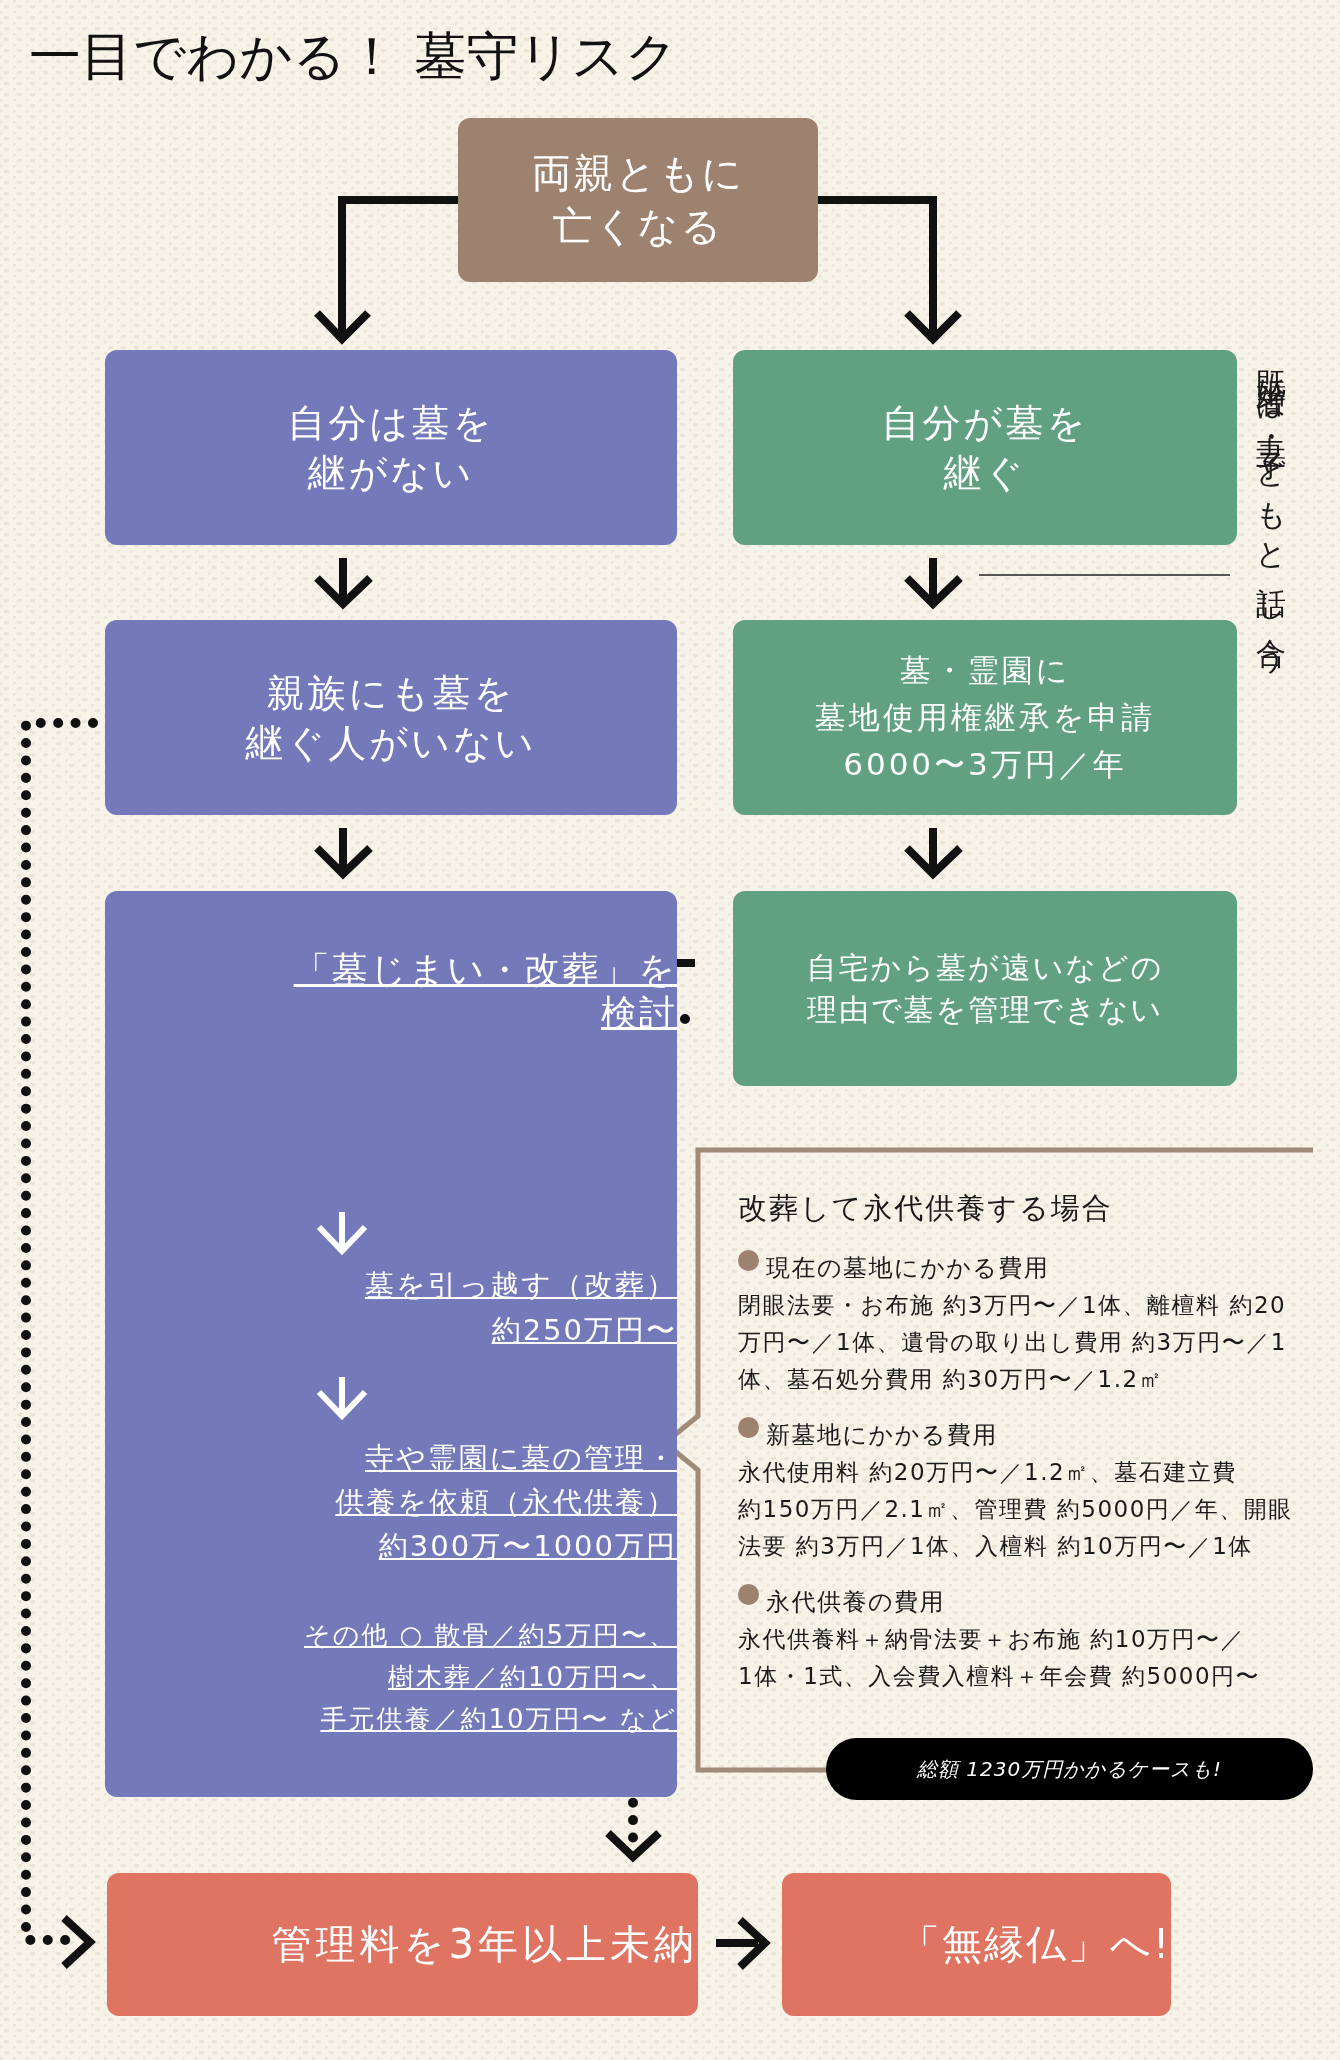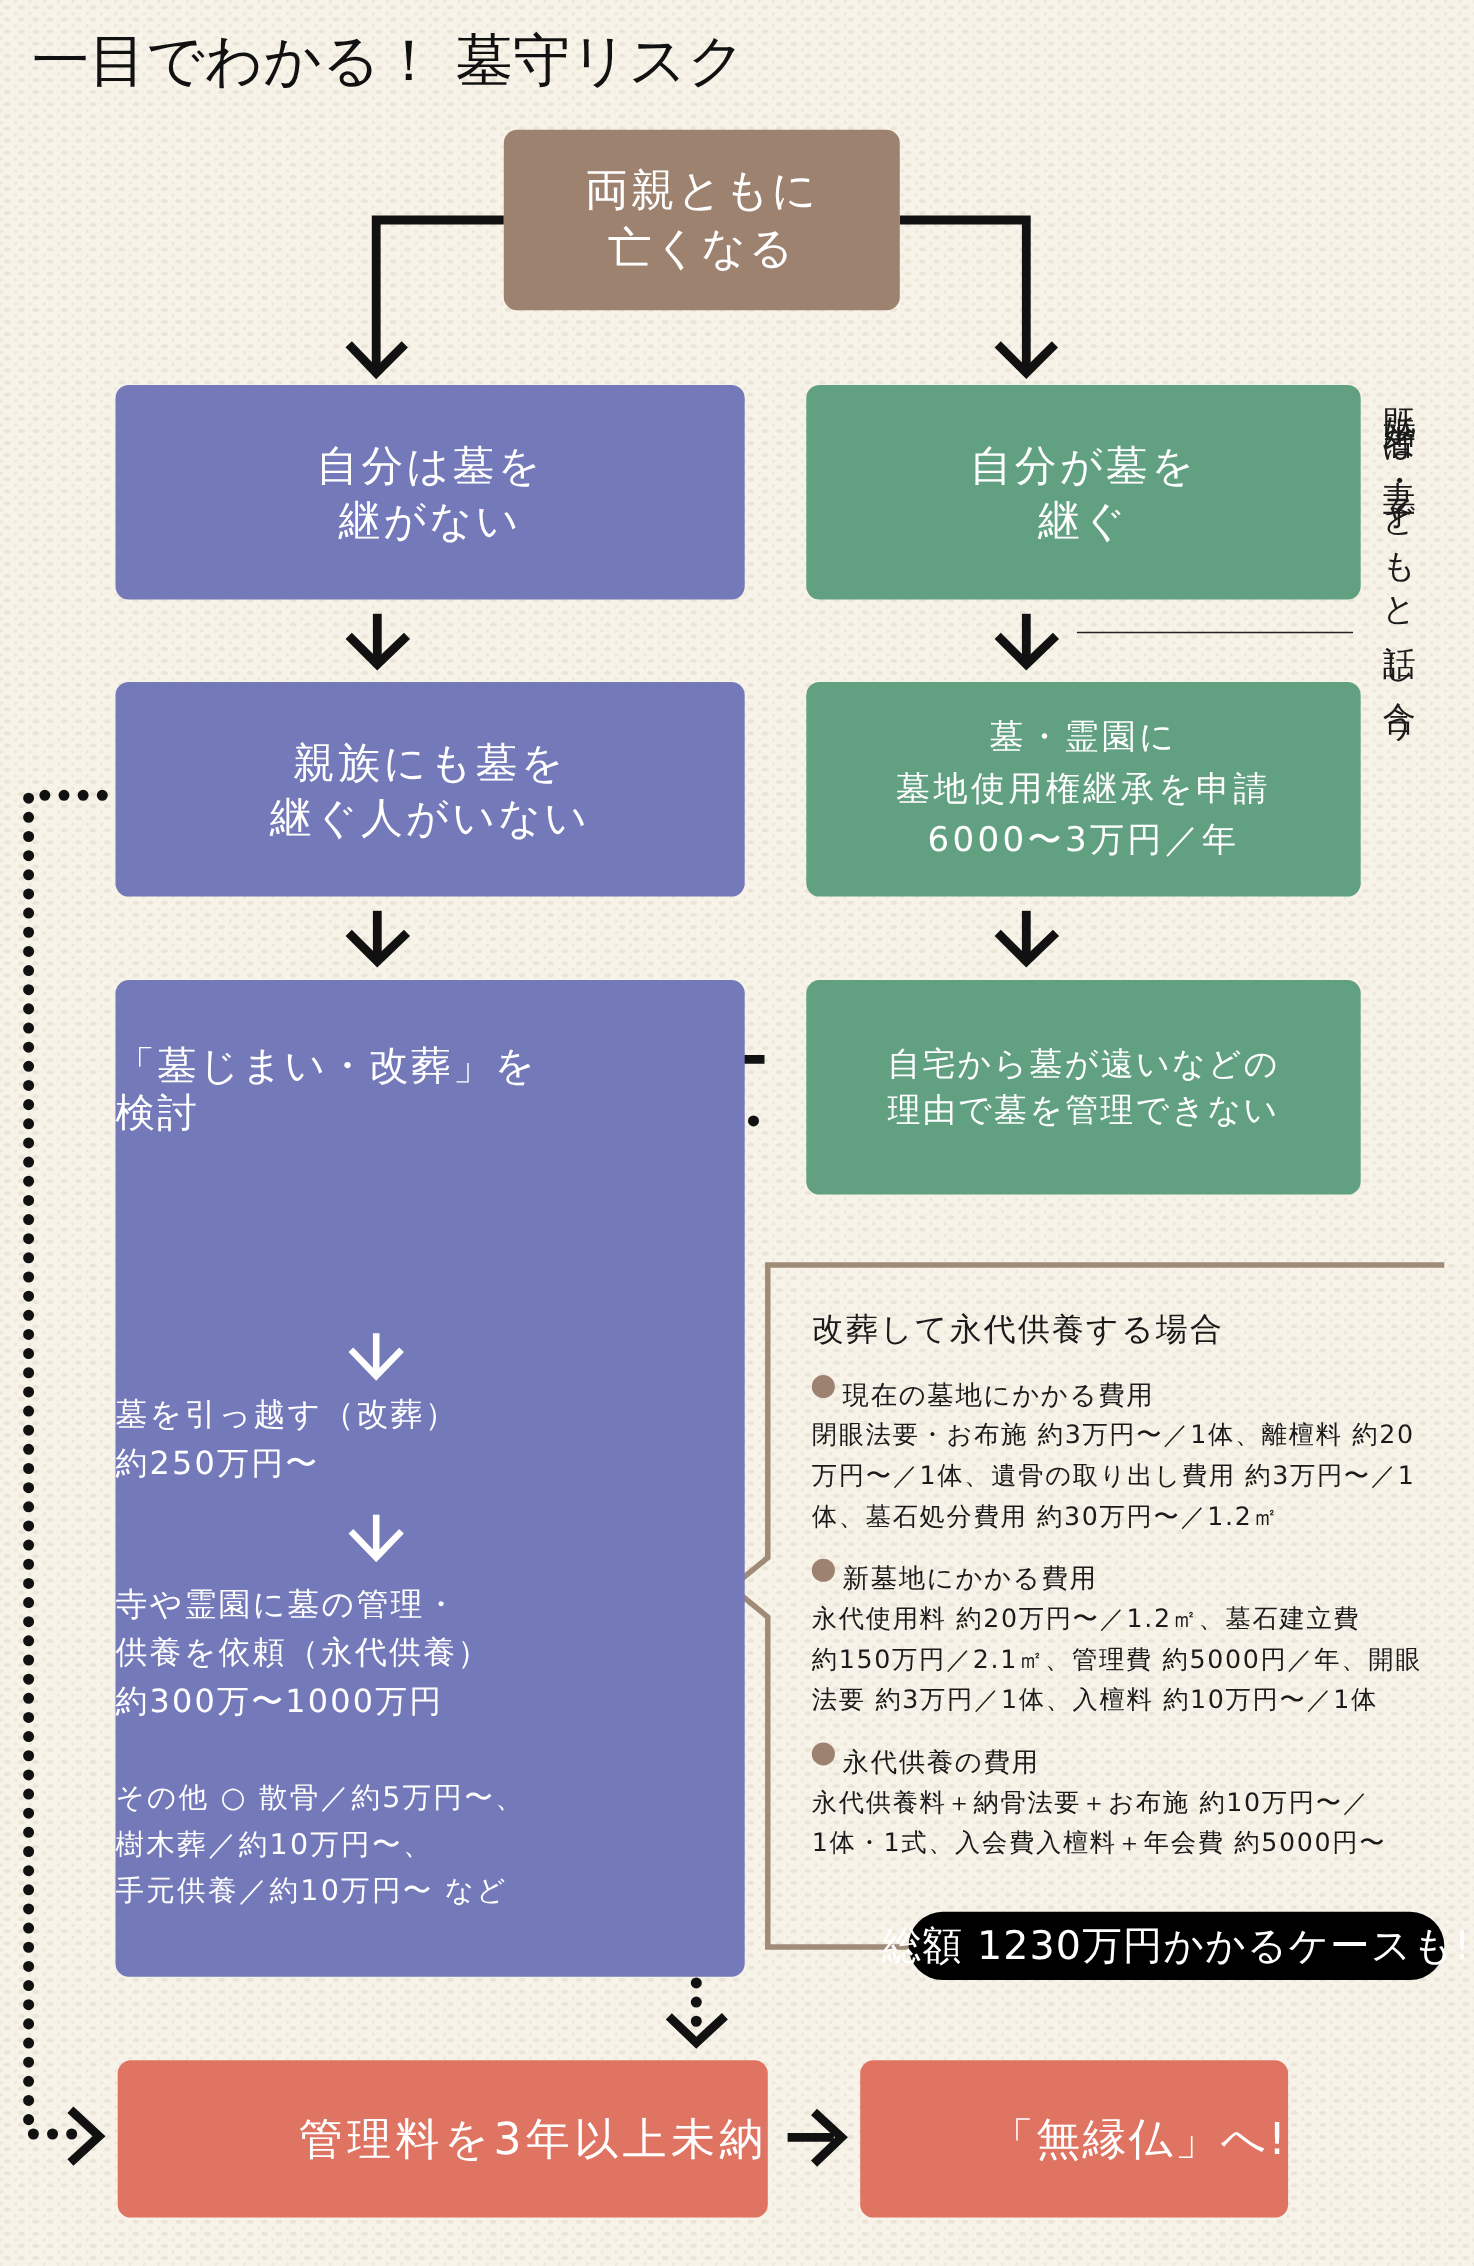--- a/index.html
+++ b/index.html
@@ -32,41 +32,41 @@
   .purple { background: var(--noinherit); }
   .green { background: var(--inherit); }
   .orange { background: var(--danger); font-size: 40px; letter-spacing: 4px; align-items: flex-end; }
   .col-l { left: 105px; width: 572px; }
   .col-r { left: 733px; width: 504px; }
   .r1 { top: 350px; height: 195px; }
   .r2 { top: 620px; height: 195px; }
   .big { font-size: 38px; line-height: 50px; letter-spacing: 3px; }
   .mid { font-size: 31px; line-height: 47px; letter-spacing: 3px; }
   .tall { top: 891px; height: 906px; display: block; }
-  .tall .blk { position: absolute; left: 0; width: 100%; text-align: left; }
+  .tall .blk { position: absolute; left: 0; width: 100%; text-align: right; text-decoration: underline; }
   .blk.h { top: 57px; font-size: 36px; line-height: 43px; letter-spacing: 2px; }
   .blk.c1 { top: 169px; font-size: 29px; line-height: 46px; letter-spacing: 3px; }
   .blk.c2 { top: 372px; font-size: 29px; line-height: 45px; letter-spacing: 2px; }
   .blk.c3 { top: 545px; font-size: 29px; line-height: 44px; letter-spacing: 2px; }
   .blk.c4 { top: 723px; font-size: 26px; line-height: 42px; letter-spacing: 2px; }
   .g3 { top: 891px; height: 195px; font-size: 30px; line-height: 42px; letter-spacing: 2px; }
   .note {
     position: absolute; left: 1250px; top: 347px; writing-mode: vertical-rl;
     font-size: 30px; letter-spacing: 8px; color: #1a1a1a; white-space: nowrap;
   }
   .panel-title { position: absolute; left: 738px; top: 1188px; font-size: 29px; line-height: 40px;
                  letter-spacing: 2px; white-space: nowrap; }
   .sec { position: absolute; left: 738px; font-size: 23px; line-height: 37px; letter-spacing: 1.5px; white-space: nowrap; }
   .sec .head { display: flex; align-items: flex-start; font-size: 24px; }
   .bullet { display: inline-block; width: 21px; height: 21px; border-radius: 50%; background: var(--bullet); margin-right: 7px; }
   .s1 { top: 1250px; } .s2 { top: 1417px; } .s3 { top: 1584px; }
   .badge {
     position: absolute; left: 826px; top: 1738px; width: 487px; height: 62px; border-radius: 31px;
-    background: var(--badge); color: #fff; font-size: 36px; letter-spacing: 1px;
-    display: flex; align-items: center; justify-content: center; white-space: nowrap;
+    background: var(--badge); color: #fff; font-size: 20px; letter-spacing: 1px;
+    display: flex; align-items: center; justify-content: center; white-space: nowrap; font-style: italic;
   }
   .bot { top: 1873px; height: 143px; }
   .bot-a { left: 107px; width: 591px; }
   .bot-b { left: 782px; width: 389px; letter-spacing: 2px; }
 </style>
 </head>
 <body>
 
 <div id="canvas" style="--bg: #f7f3e9; --start: #9d8270; --noinherit: #7479b9; --inherit: #61a182; --danger: #df7462; --frame: #a08a78; --badge: #000000; --ink: #1a1a1a; --bullet: #9d8270;">
 

